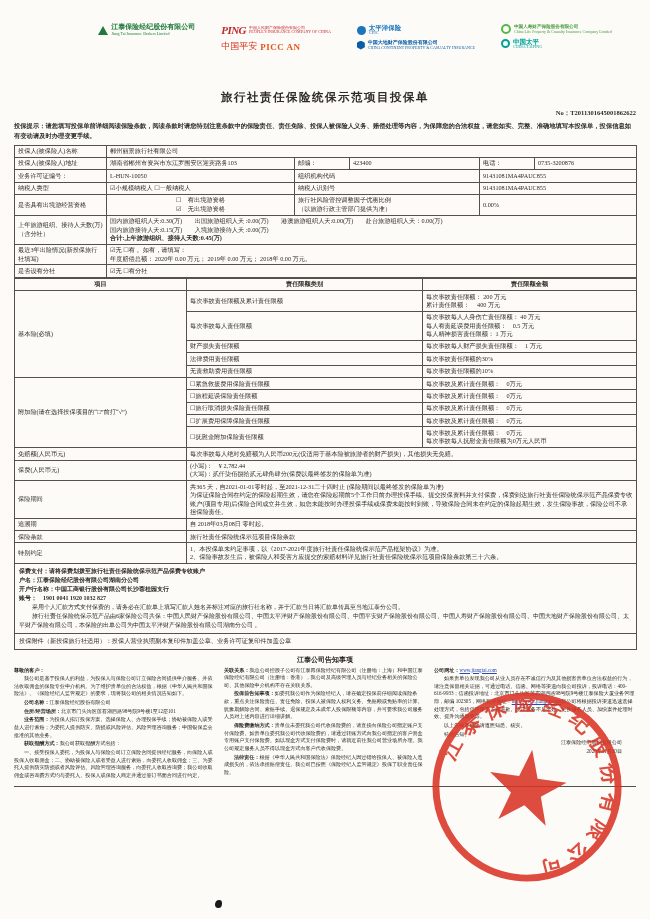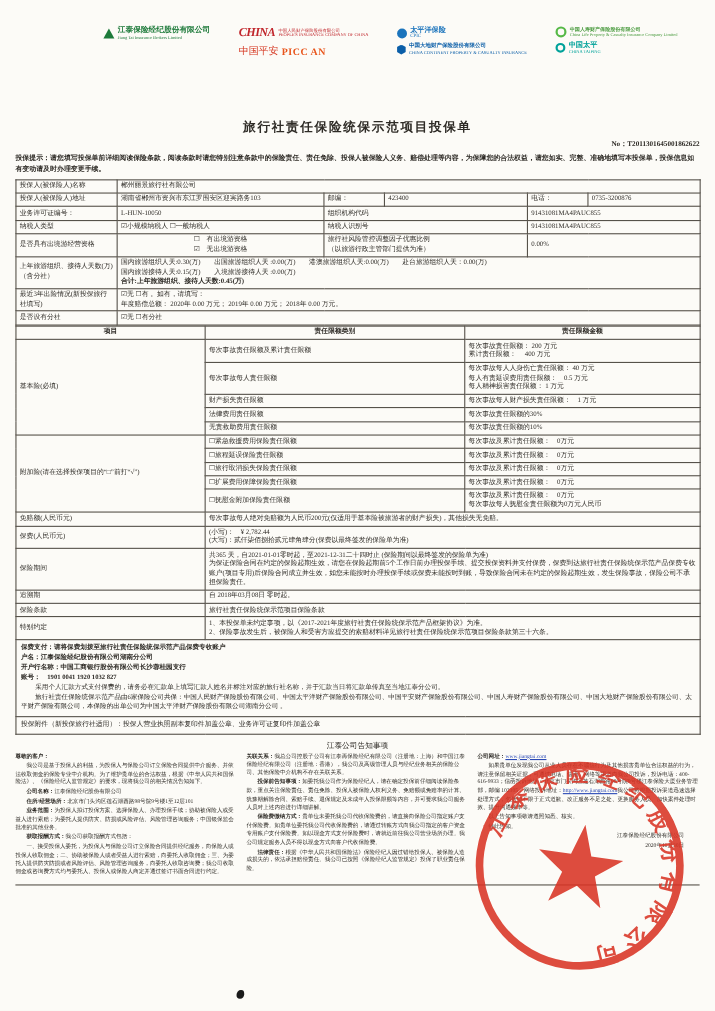--- a/index.html
+++ b/index.html
@@ -24,21 +24,21 @@
   .cpic-en{color:#1b74bc;font-size:4.5px;}
   .dadi-mark{width:8px;height:9px;background:#0a5ea8;clip-path:polygon(50% 0,100% 25%,100% 75%,50% 100%,0 75%,0 25%);}
   .dadi-cn{color:#0a5ea8;font-size:5px;font-weight:bold;}
   .ring{width:10px;height:10px;border-radius:50%;border:2.5px solid #56b947;box-sizing:border-box;display:inline-block;}
   .cl-cn{color:#4a9b3f;font-size:4.6px;font-weight:bold;line-height:1.2;}
   .tp-dot{width:9px;height:9px;border-radius:50%;border:2px solid #00a29a;box-sizing:border-box;display:inline-block;}
   .tp-cn{color:#00a29a;font-size:6.5px;font-weight:bold;}
   .tp-en{color:#00a29a;font-size:4px;}
 
   
-  .title{text-align:center;font-size:11.5px;font-weight:bold;letter-spacing:1.5px;margin-top:32px;}
+  .title{text-align:center;font-size:11.5px;font-weight:bold;letter-spacing:1.5px;margin-top:14px;}
   .doc-no{text-align:right;font-size:6.5px;font-weight:bold;margin-top:4px;}
   .notice{font-size:6.3px;line-height:1.55;margin-top:3px;}
   .notice b{font-weight:bold;}
   .indent{ text-indent:13px;}
 
   
   table{border-collapse:collapse;width:622px;table-layout:fixed;}
   td,th{border:1px solid #56524a;font-size:6.2px;line-height:1.35;padding:1.5px 3px;vertical-align:middle;
         word-break:break-all;}
   th{font-weight:bold;text-align:center;}
@@ -48,21 +48,21 @@
   .ctr{text-align:center;}
   .bold{font-weight:bold;}
   .sec-label{text-align:left;}
 
   
   .blockcell{padding:3px 4px;}
   .pay p{margin:0;font-size:6px;line-height:1.5;}
   .pay .pb{font-weight:bold;}
 
   
-  .disc-title{text-align:center;font-weight:normal;font-size:7px;margin-top:5px;}
+  .disc-title{text-align:center;font-weight:bold;font-size:7px;margin-top:5px;}
   .disc{display:flex;gap:8px;margin-top:2px;font-size:5.1px;line-height:1.5;}
   .disc .col{flex:1;}
   .disc p{margin:0 0 1px 0;}
   .disc .pi{text-indent:10px;}
   .disc b{font-weight:bold;}
   .link{color:#2a49b5;text-decoration:underline;}
   .sign{ text-align:right;margin-top:3px;padding-right:14px;}
   .bottom-rule{border-top:1px solid #56524a;margin-top:6px;}
 
   
@@ -82,21 +82,21 @@
         <div class="logo-line">
           <span class="jt-mark"></span>
           <span class="jt-txt">
             <span class="lg-cn" style="color:#1d7a3a">江泰保险经纪股份有限公司</span>
             <span class="lg-en" style="color:#1d7a3a">Jiang Tai Insurance Brokers Limited</span>
           </span>
         </div>
       </div>
       <div class="logo-col">
         <div class="logo-line">
-          <span class="picc-word">CHINA</span>
+          <span class="picc-word">PING</span>
           <span class="tiny-stack" style="color:#c1272d">
             <span>中国人民财产保险股份有限公司</span>
             <span>PEOPLE'S INSURANCE COMPANY OF CHINA</span>
           </span>
         </div>
         <div class="logo-line">
           <span class="pa-cn">中国平安</span>
           <span class="pa-en">PICC AN</span>
         </div>
       </div>

